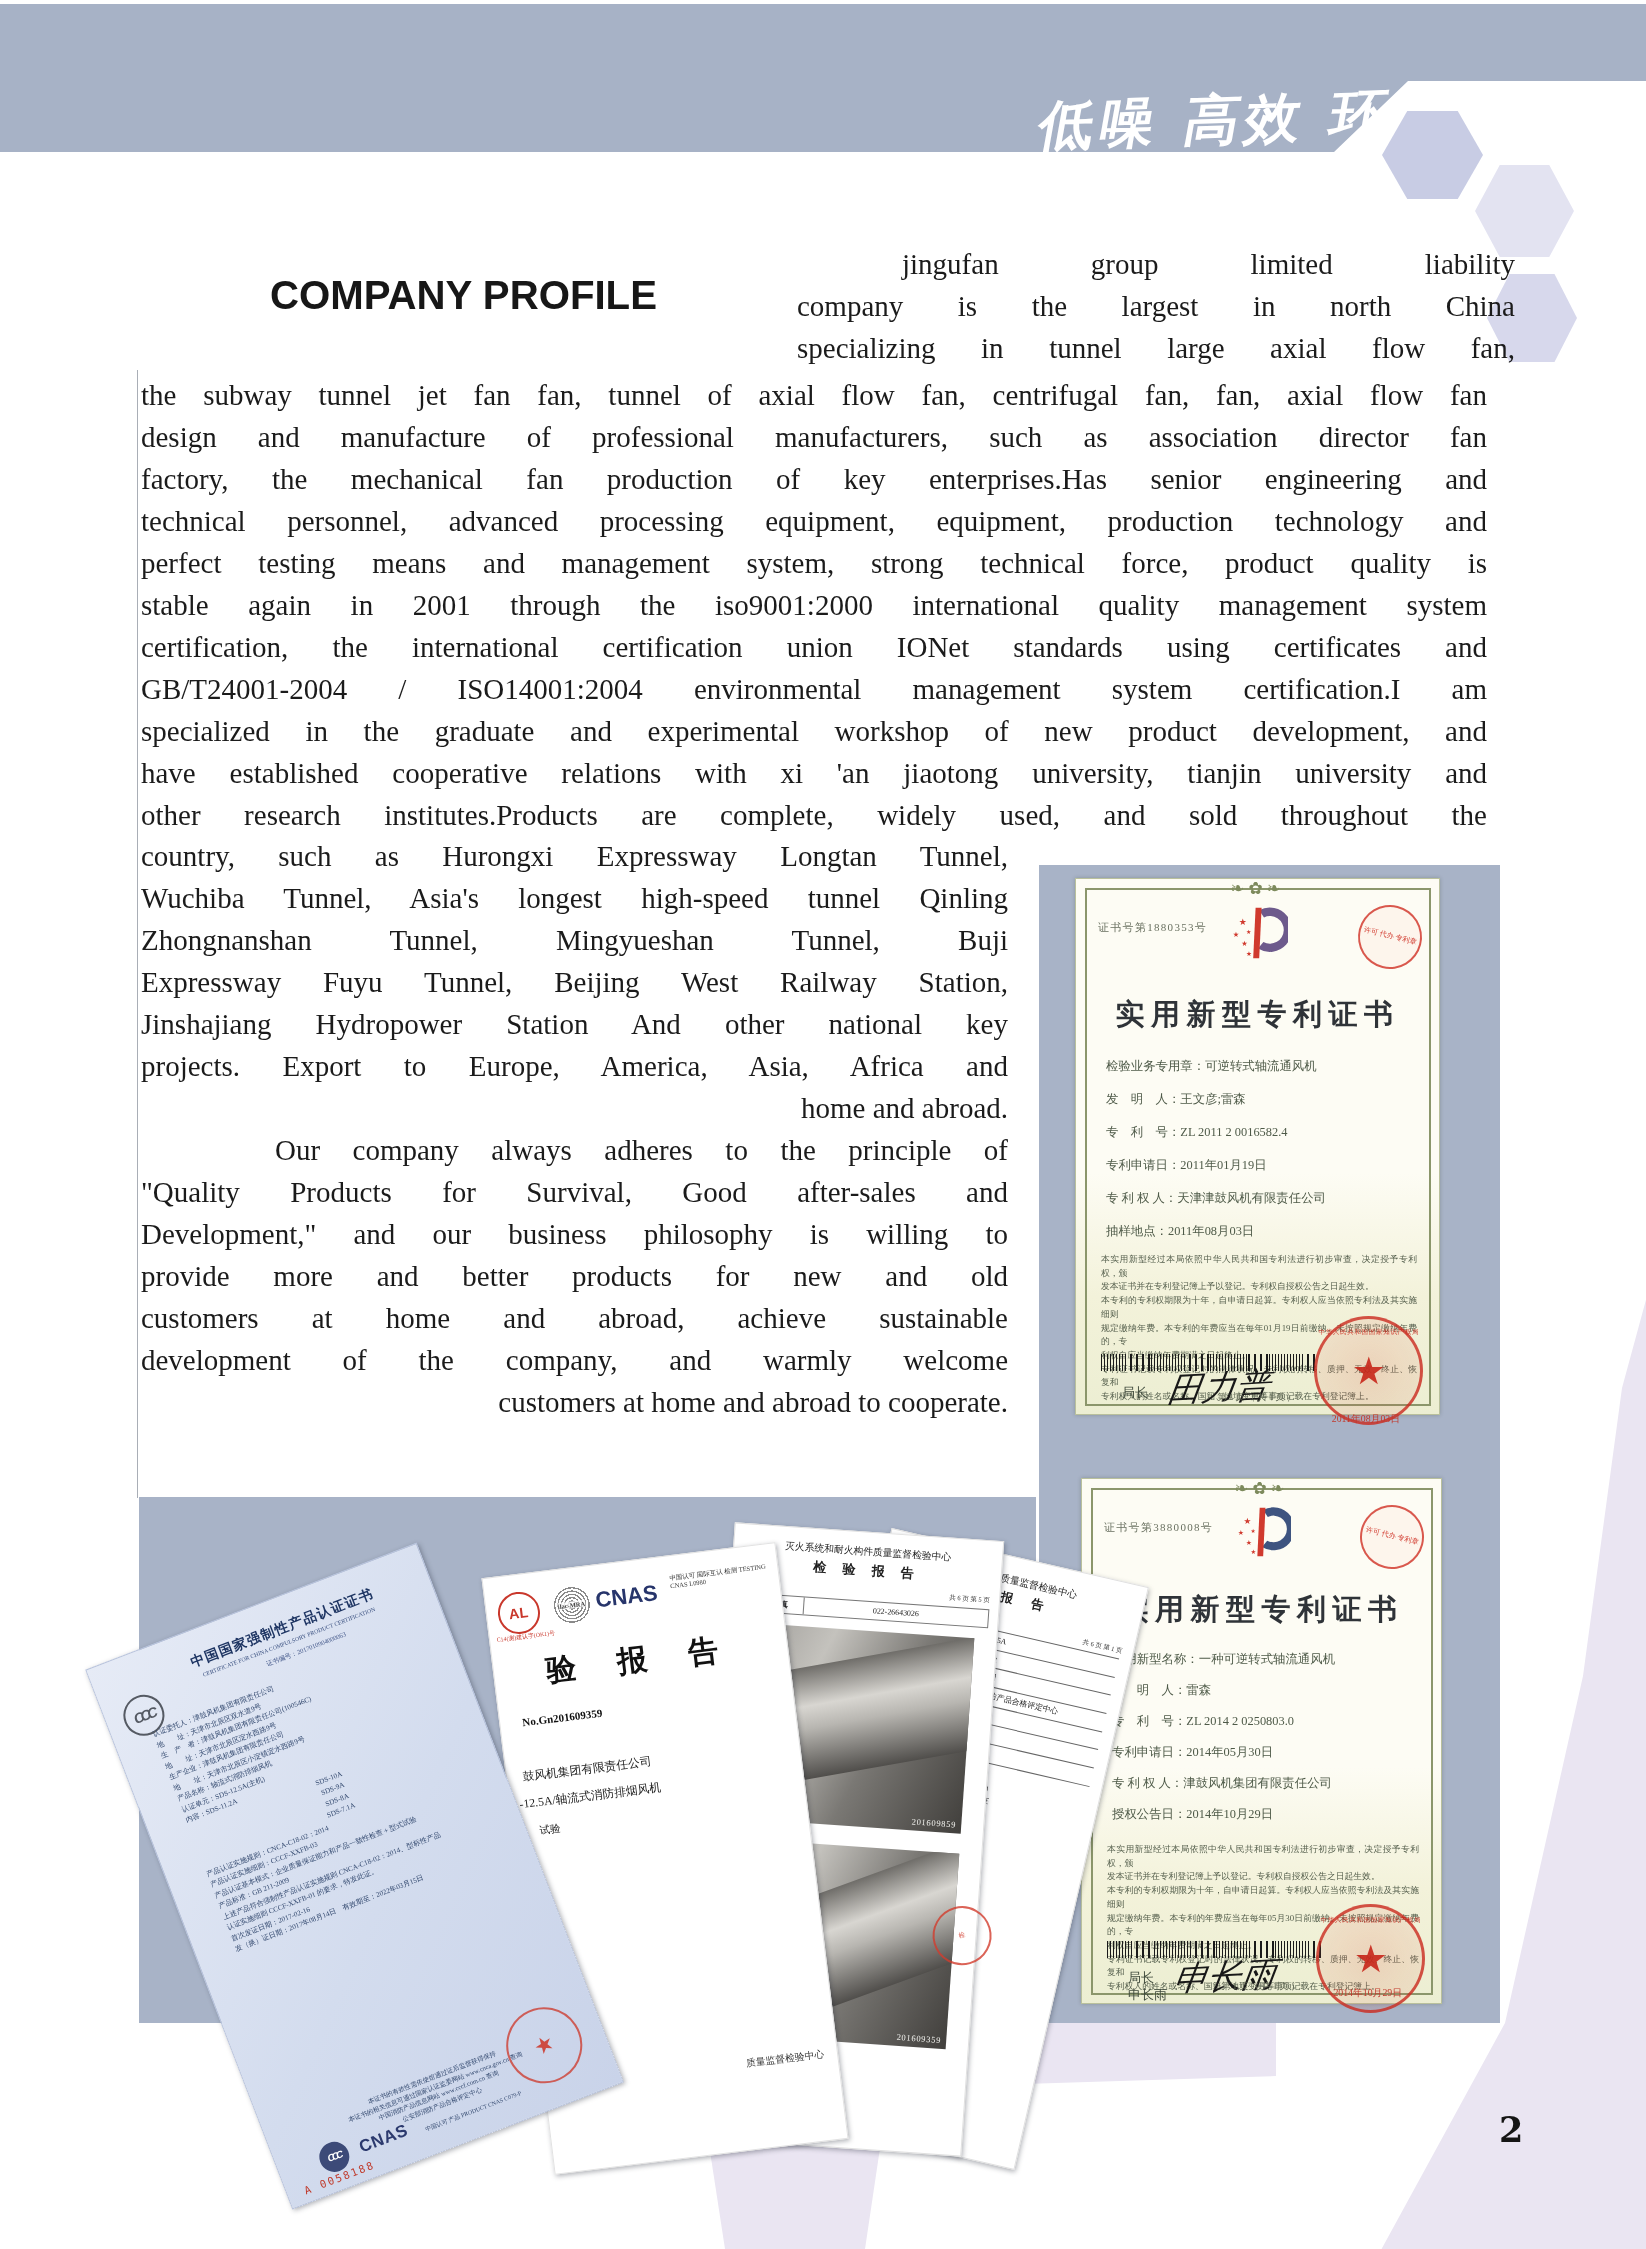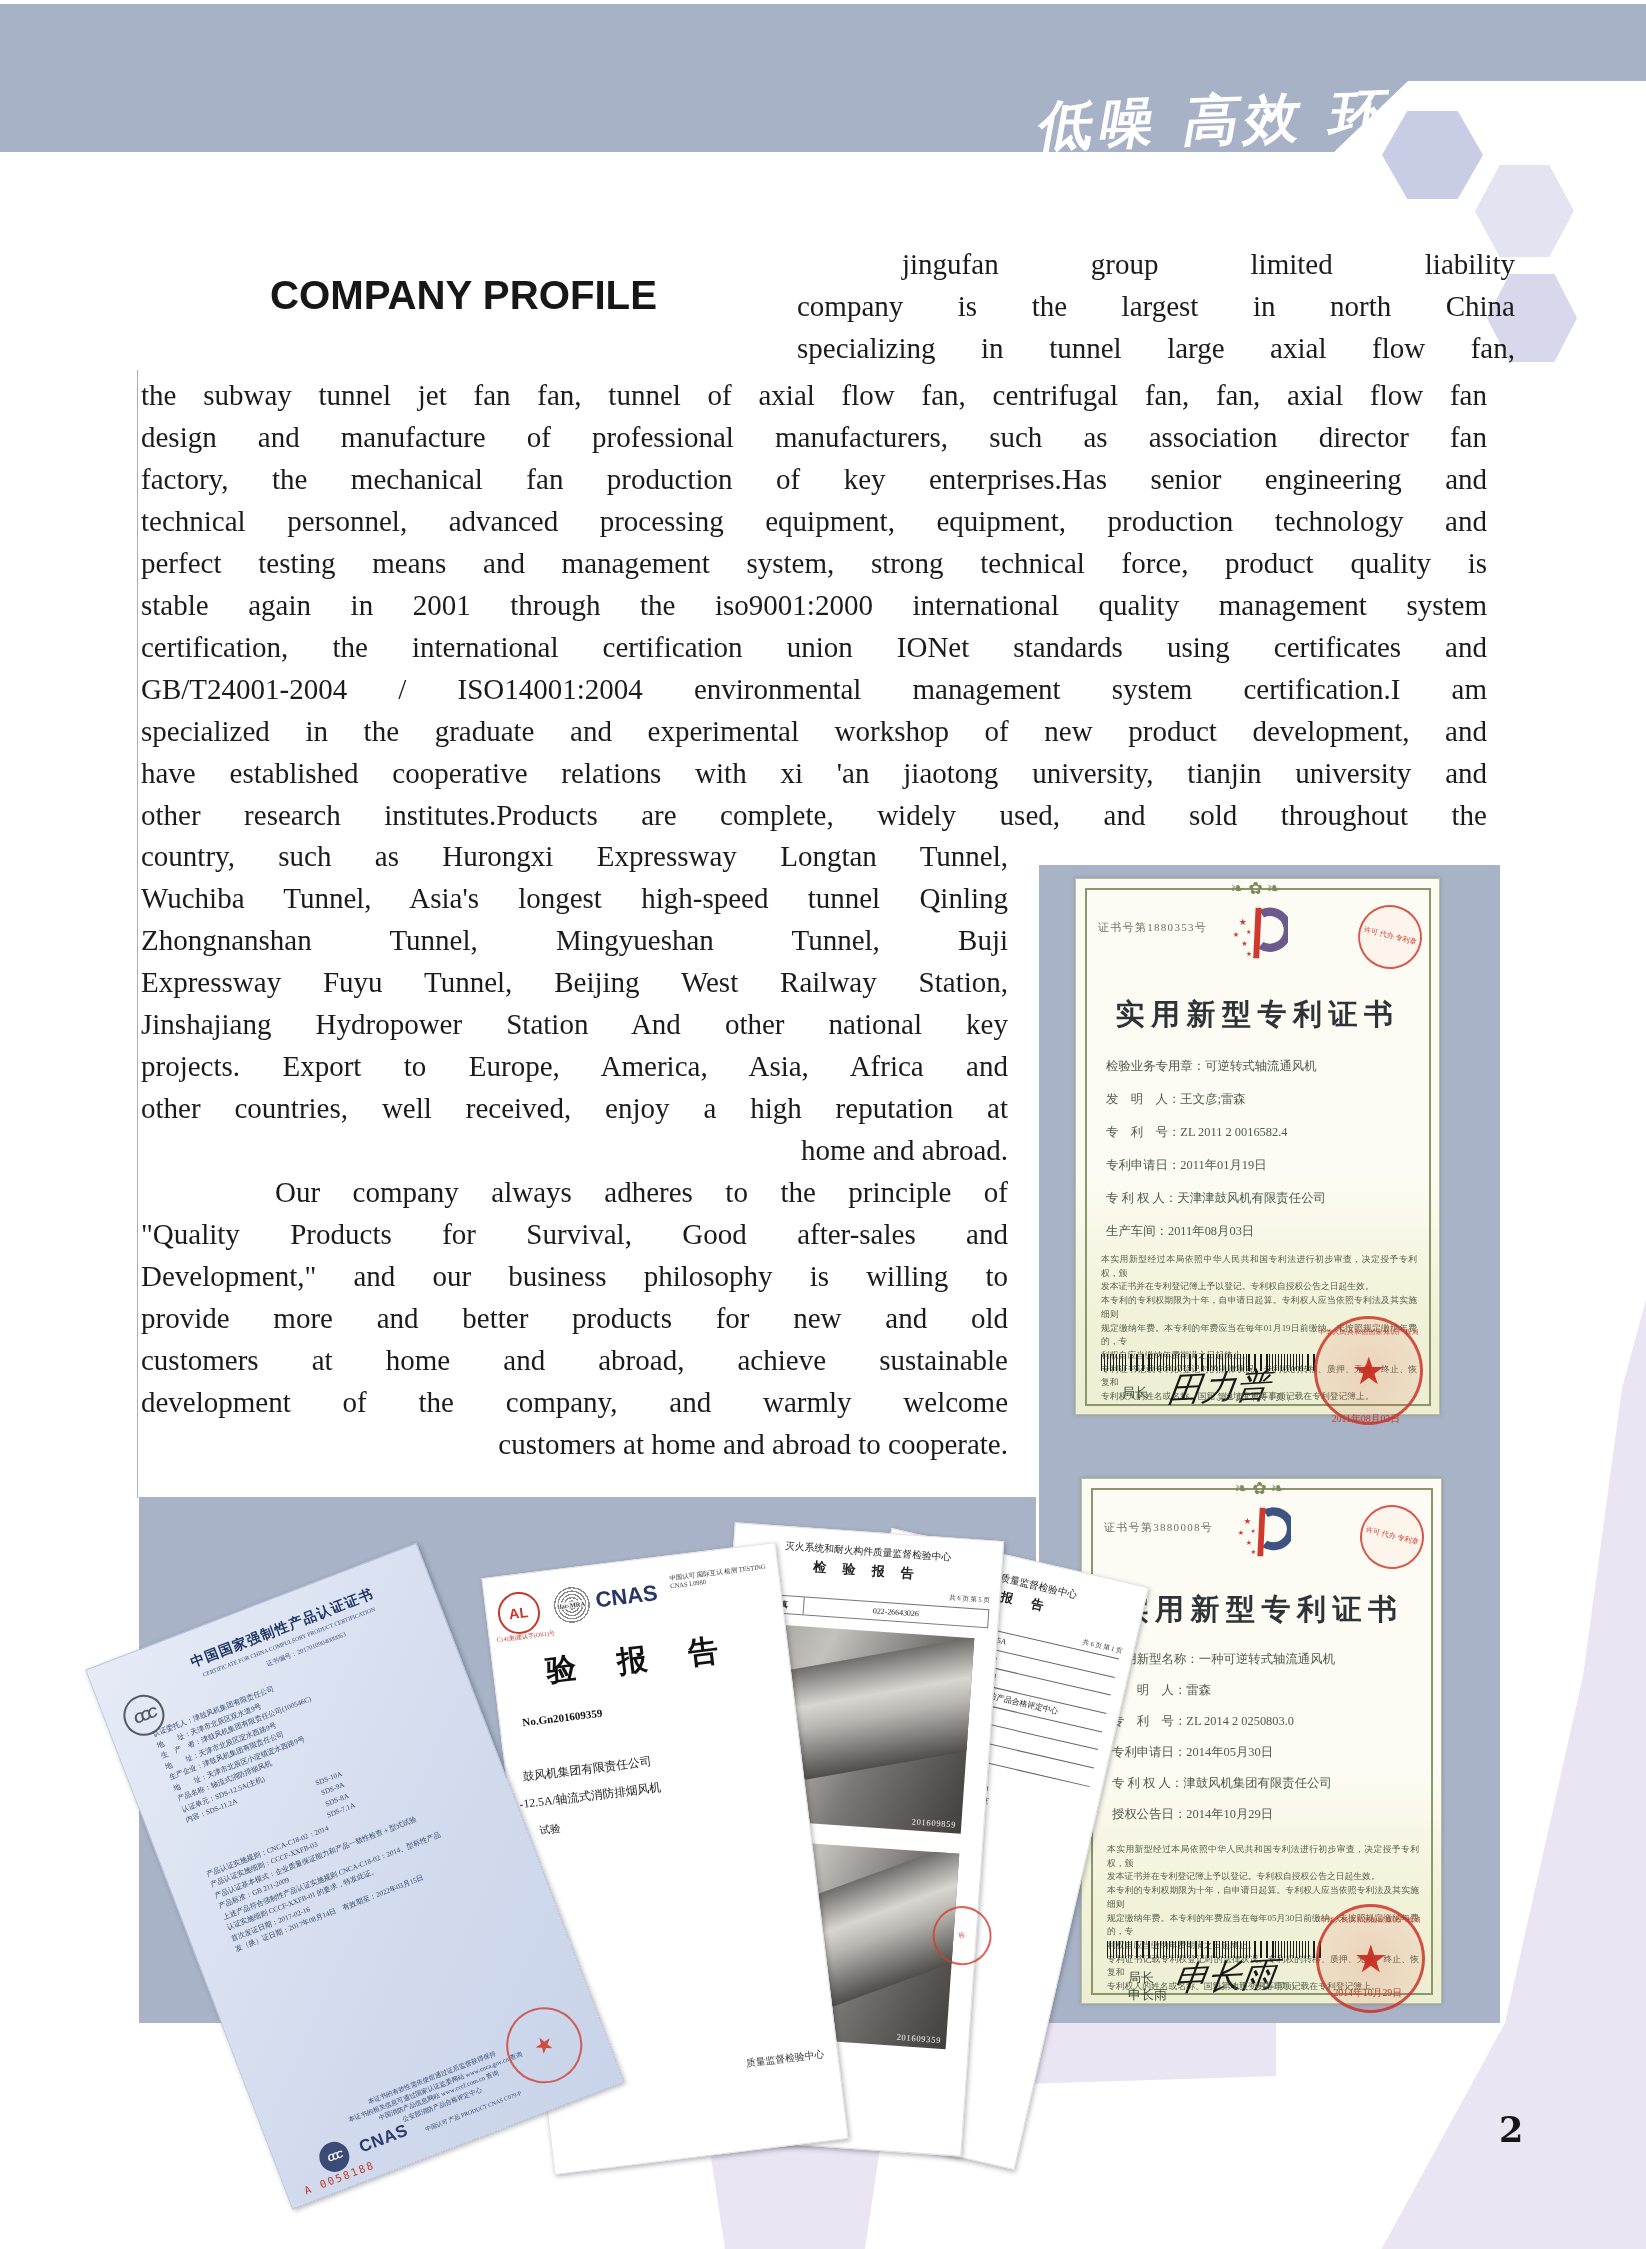--- a/index.html
+++ b/index.html
@@ -175,21 +175,20 @@
       <div class="jl">other research institutes.Products are complete, widely used, and sold throughout the</div>
     </div>
 
   <div class="line-block" style="left:141px;top:835px;width:867px;z-index:5;">
       <div class="jl">country, such as Hurongxi Expressway Longtan Tunnel,</div>
       <div class="jl">Wuchiba Tunnel, Asia's longest high-speed tunnel Qinling</div>
       <div class="jl">Zhongnanshan Tunnel, Mingyueshan Tunnel, Buji</div>
       <div class="jl">Expressway Fuyu Tunnel, Beijing West Railway Station,</div>
       <div class="jl">Jinshajiang Hydropower Station And other national key</div>
       <div class="jl">projects. Export to Europe, America, Asia, Africa and</div>
-      <div class="jl">other countries, well received, enjoy a high reputation at</div>
       <div class="ll">home and abroad.</div>
       <div class="ind2">Our company always adheres to the principle of</div>
       <div class="jl">"Quality Products for Survival, Good after-sales and</div>
       <div class="jl">Development," and our business philosophy is willing to</div>
       <div class="jl">provide more and better products for new and old</div>
       <div class="jl">customers at home and abroad, achieve sustainable</div>
       <div class="jl">development of the company, and warmly welcome</div>
       <div class="ll">customers at home and abroad to cooperate.</div>
     </div>
 
@@ -211,21 +210,21 @@
       </svg>
     </div>
     <div class="cert-stamp">许可 代办 专利章</div>
     <div class="cert-title">实用新型专利证书</div>
     <div class="cert-fields">
         <div>检验业务专用章：可逆转式轴流通风机</div>
         <div>发　明　人：王文彦;雷森</div>
         <div>专　利　号：ZL 2011 2 0016582.4</div>
         <div>专利申请日：2011年01月19日</div>
         <div>专 利 权 人：天津津鼓风机有限责任公司</div>
-        <div>生产车间：2011年08月03日</div>
+        <div>抽样地点：2011年08月03日</div>
       </div>
     <div class="cert-legal">
         <div>本实用新型经过本局依照中华人民共和国专利法进行初步审查，决定授予专利权，颁</div>
         <div>发本证书并在专利登记簿上予以登记。专利权自授权公告之日起生效。</div>
         <div>本专利的专利权期限为十年，自申请日起算。专利权人应当依照专利法及其实施细则</div>
         <div>规定缴纳年费。本专利的年费应当在每年01月19日前缴纳。未按照规定缴纳年费的，专</div>
         <div>利权自应当缴纳年费期满之日起终止。</div>
         <div>专利证书记载专利权登记时的法律状况。专利权的转移、质押、无效、终止、恢复和</div>
         <div>专利权人的姓名或名称、国籍、地址变更等事项记载在专利登记簿上。</div>
       </div>

